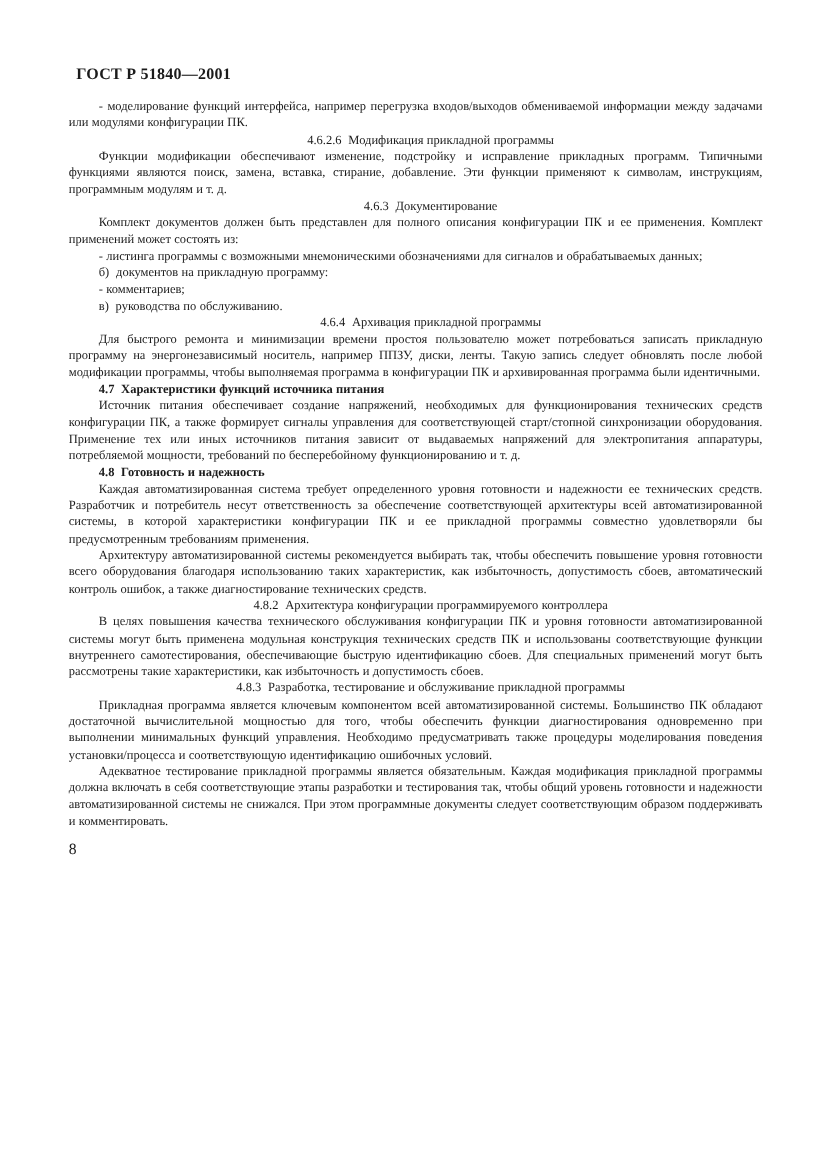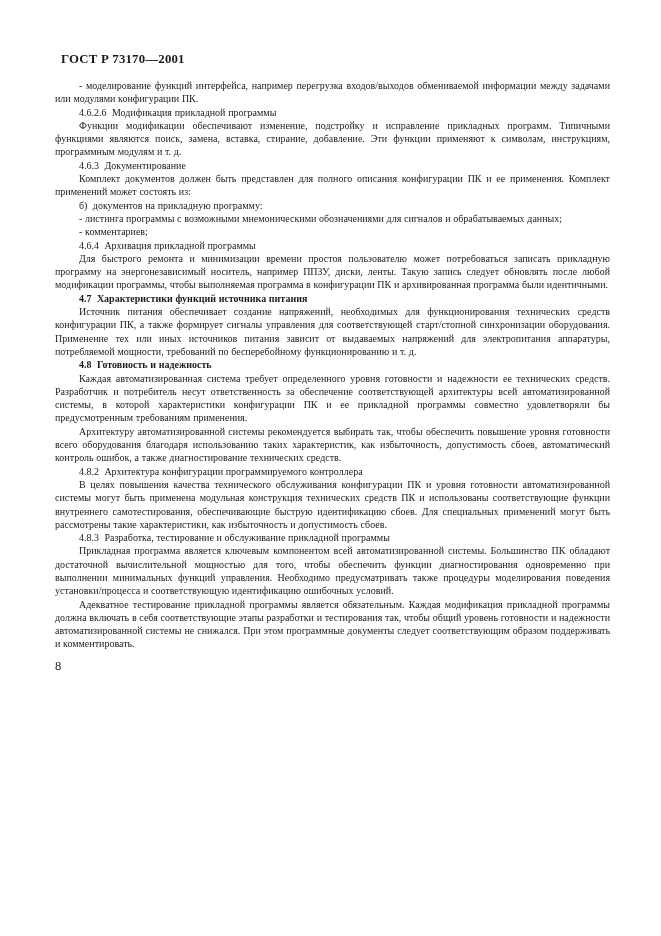--- a/index.html
+++ b/index.html
@@ -31,43 +31,44 @@
     line-height: 13.3px;
     text-indent: 24px;
     text-align: justify;
     word-spacing: 0.2px;
   }
   .document-body p.heading {
     font-weight: bold;
     text-align: left;
   }
   .document-body p.subheading {
-    text-align: left;
+    text-align: center;
   }
   .page-number {
     font-size: 12.5px;
     line-height: 13.3px;
     margin-top: 9px;
   }
 </style>
 </head>
 <body>
 
 <div class="page">
-  <div class="page-header">ГОСТ Р 73170—2001</div>
+  <div class="page-header">ГОСТ Р 51840—2001</div>
 
   <div class="document-body">
       <p class="list-item">- моделирование функций интерфейса, например перегрузка входов/выходов обмениваемой информации между задачами или модулями конфигурации ПК.</p>
       <p class="subheading">4.6.2.6&nbsp; Модификация прикладной программы</p>
       <p class="para">Функции модификации обеспечивают изменение, подстройку и исправление прикладных программ. Типичными функциями являются поиск, замена, вставка, стирание, добавление. Эти функции применяют к символам, инструкциям, программным модулям и т. д.</p>
       <p class="subheading">4.6.3&nbsp; Документирование</p>
       <p class="para">Комплект документов должен быть представлен для полного описания конфигурации ПК и ее применения. Комплект применений может состоять из:</p>
+      <p class="list-item">- листинга программы с возможными мнемоническими обозначениями для сигналов и обрабатываемых данных;</p>
       <p class="list-item">б)&nbsp; документов на прикладную программу:</p>
-      <p class="list-item">- листинга программы с возможными мнемоническими обозначениями для сигналов и обрабатываемых данных;</p>
       <p class="list-item">- комментариев;</p>
+      <p class="list-item">в)&nbsp; руководства по обслуживанию.</p>
       <p class="subheading">4.6.4&nbsp; Архивация прикладной программы</p>
       <p class="para">Для быстрого ремонта и минимизации времени простоя пользователю может потребоваться записать прикладную программу на энергонезависимый носитель, например ППЗУ, диски, ленты. Такую запись следует обновлять после любой модификации программы, чтобы выполняемая программа в конфигурации ПК и архивированная программа были идентичными.</p>
       <p class="heading">4.7&nbsp; Характеристики функций источника питания</p>
       <p class="para">Источник питания обеспечивает создание напряжений, необходимых для функционирования технических средств конфигурации ПК, а также формирует сигналы управления для соответствующей старт/стопной синхронизации оборудования. Применение тех или иных источников питания зависит от выдаваемых напряжений для электропитания аппаратуры, потребляемой мощности, требований по бесперебойному функционированию и т. д.</p>
       <p class="heading">4.8&nbsp; Готовность и надежность</p>
       <p class="para">Каждая автоматизированная система требует определенного уровня готовности и надежности ее технических средств. Разработчик и потребитель несут ответственность за обеспечение соответствующей архитектуры всей автоматизированной системы, в которой характеристики конфигурации ПК и ее прикладной программы совместно удовлетворяли бы предусмотренным требованиям применения.</p>
       <p class="para">Архитектуру автоматизированной системы рекомендуется выбирать так, чтобы обеспечить повышение уровня готовности всего оборудования благодаря использованию таких характеристик, как избыточность, допустимость сбоев, автоматический контроль ошибок, а также диагностирование технических средств.</p>
       <p class="subheading">4.8.2&nbsp; Архитектура конфигурации программируемого контроллера</p>
       <p class="para">В целях повышения качества технического обслуживания конфигурации ПК и уровня готовности автоматизированной системы могут быть применена модульная конструкция технических средств ПК и использованы соответствующие функции внутреннего самотестирования, обеспечивающие быструю идентификацию сбоев. Для специальных применений могут быть рассмотрены такие характеристики, как избыточность и допустимость сбоев.</p>
       <p class="subheading">4.8.3&nbsp; Разработка, тестирование и обслуживание прикладной программы</p>

